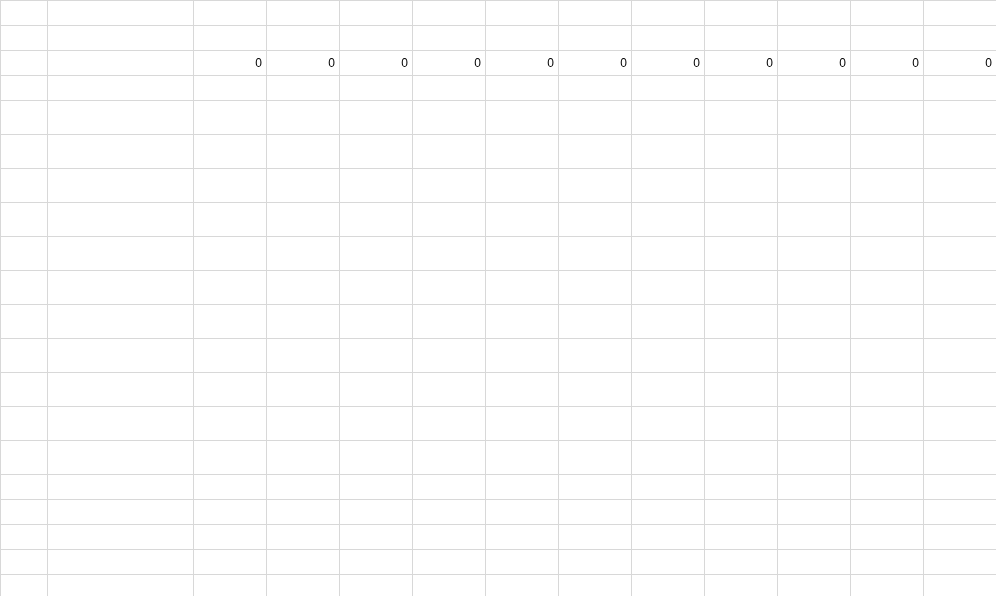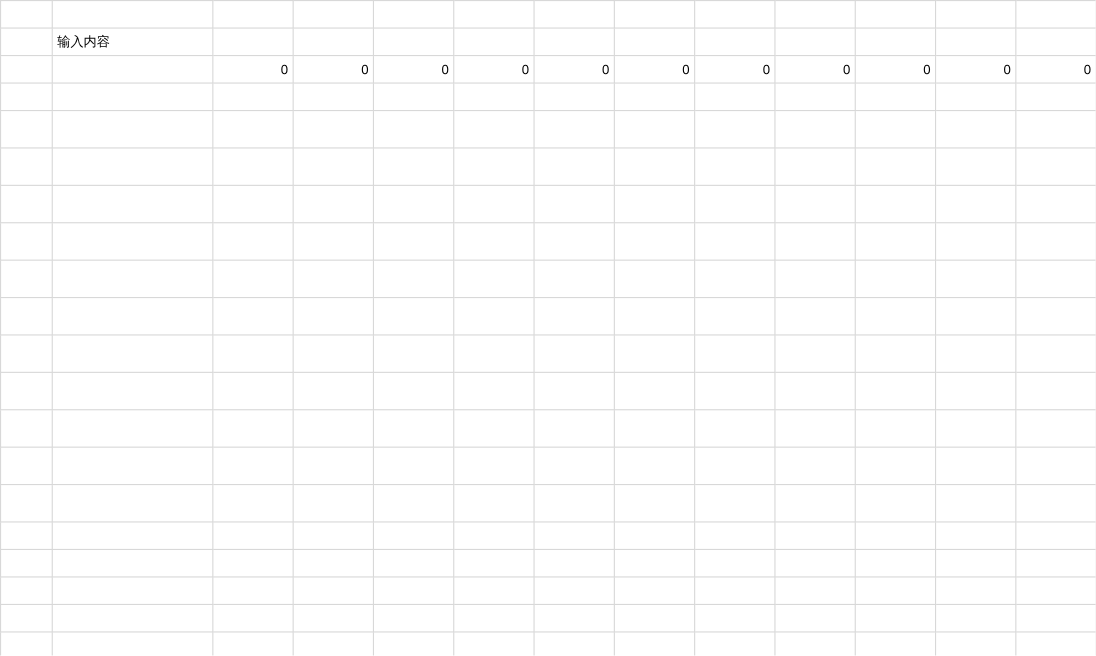--- a/index.html
+++ b/index.html
@@ -68,21 +68,20 @@
       <div class="cell col-data text-right"></div>
       <div class="cell col-data text-right"></div>
       <div class="cell col-data text-right"></div>
       <div class="cell col-data text-right"></div>
       <div class="cell col-data text-right"></div>
       <div class="cell col-data text-right"></div>
       <div class="cell col-data text-right"></div>
     </div>
     <div class="row">
       <div class="cell col-first text-left"></div>
-      <div class="cell col-second text-left">输入内容</div>
       <div class="cell col-data text-right"></div>
       <div class="cell col-data text-right"></div>
       <div class="cell col-data text-right"></div>
       <div class="cell col-data text-right"></div>
       <div class="cell col-data text-right"></div>
       <div class="cell col-data text-right"></div>
       <div class="cell col-data text-right"></div>
       <div class="cell col-data text-right"></div>
       <div class="cell col-data text-right"></div>
       <div class="cell col-data text-right"></div>

